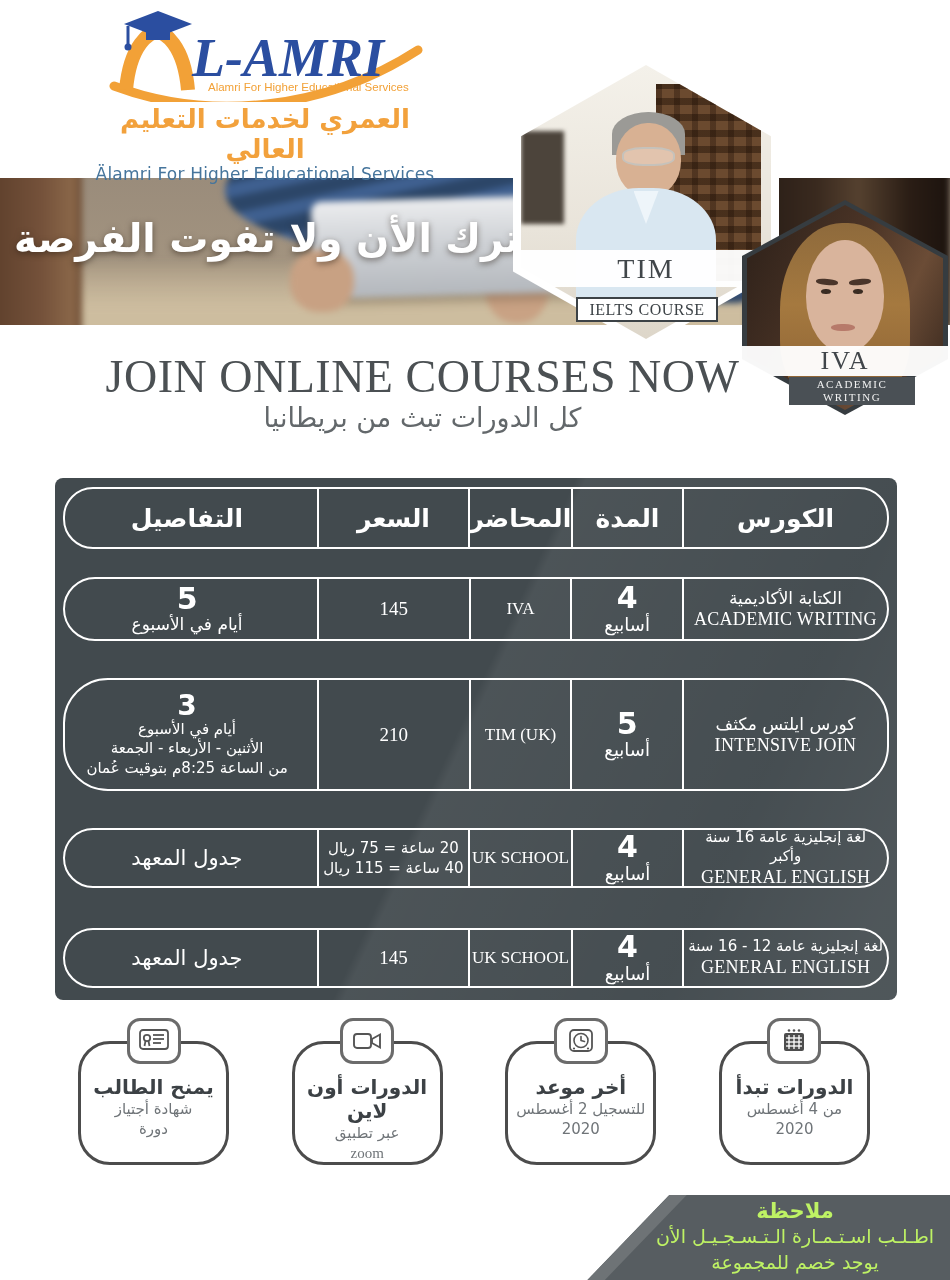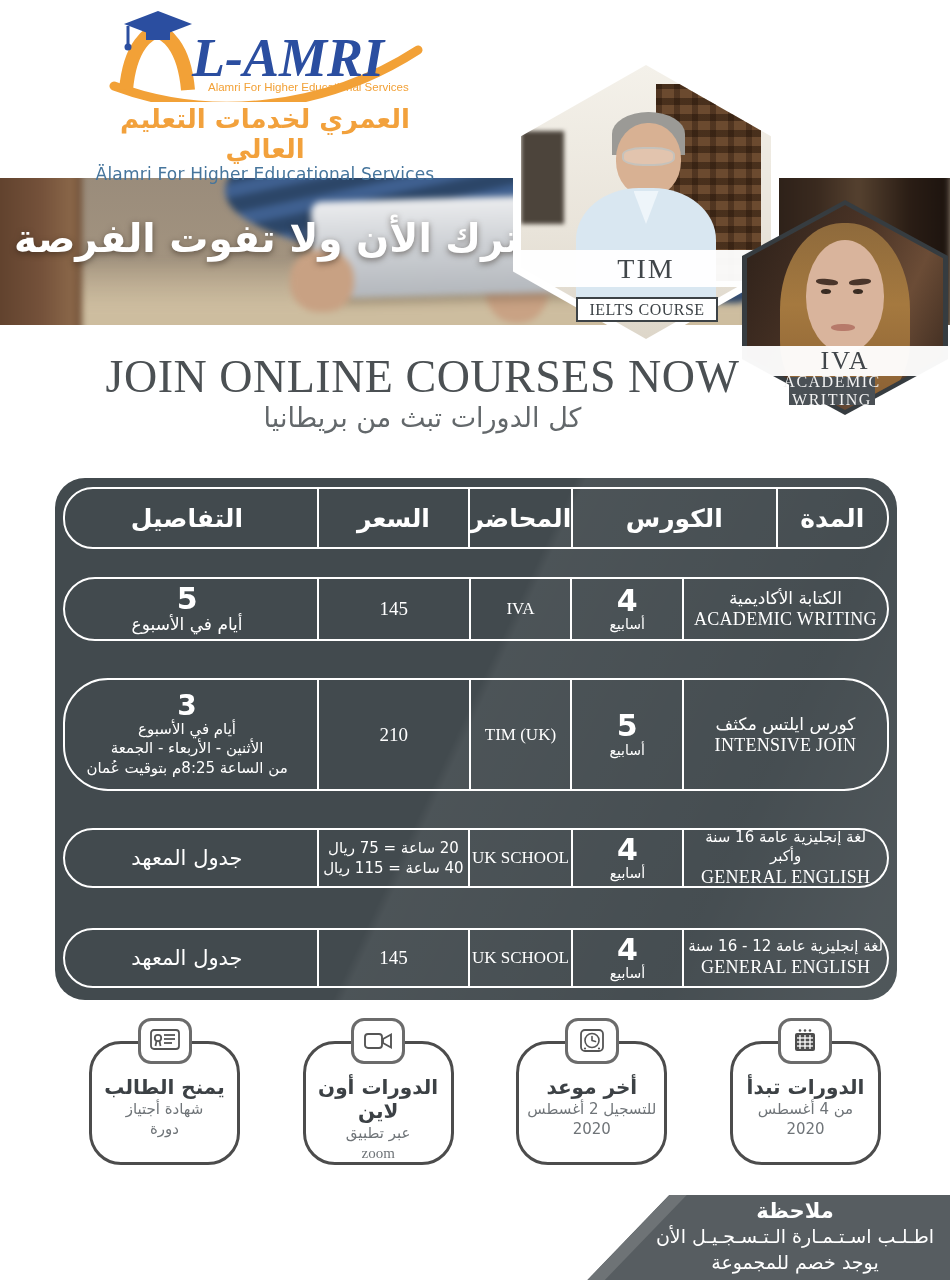--- a/index.html
+++ b/index.html
@@ -62,32 +62,32 @@
   .i-hair { position:absolute; left:17%; top:9%; width:66%; height:88%; border-radius:48% 48% 35% 35%;
             background:linear-gradient(180deg,#8e6a3c 0%,#a5793f 45%,#8a6034 100%); }
   .i-face { position:absolute; left:30%; top:17%; width:40%; height:55%; border-radius:50%; background:#d9b49c; }
   .i-brow-l { position:absolute; left:35%; top:36%; width:11%; height:3%; border-radius:40%; background:#4a3категория; background:#4a3category; background:#4a352a; transform:rotate(5deg); }
   .i-brow-r { position:absolute; left:52%; top:36%; width:11%; height:3%; border-radius:40%; background:#4a352a; transform:rotate(-5deg); }
   .i-eye-l { position:absolute; left:38%; top:41%; width:5%; height:2.6%; border-radius:50%; background:#3a2c22; }
   .i-eye-r { position:absolute; left:54%; top:41%; width:5%; height:2.6%; border-radius:50%; background:#3a2c22; }
   .i-lips { position:absolute; left:43%; top:58%; width:12%; height:3.4%; border-radius:45%; background:#b77a6a; }
   .iva-strip { position:absolute; left:0; right:0; top:146px; height:30px; background:rgba(255,255,255,.96);
                display:flex; align-items:center; justify-content:center; color:#41464a; font-size:26px; letter-spacing:2px; }
-  .iva-course-box { position:absolute; left:789px; top:377px; width:86px; height:28px; background:#4a5055; z-index:5;
+  .iva-course-box { position:absolute; left:789px; top:377px; width:126px; height:28px; background:#4a5055; z-index:5;
                     display:flex; flex-direction:column; align-items:center; justify-content:center;
-                    color:#f2f2f2; font-size:16px; line-height:1.15; letter-spacing:1.5px; }
+                    color:#f2f2f2; font-size:11px; line-height:1.15; letter-spacing:1.5px; }
 
   
   .main-title { position:absolute; left:0; top:350px; width:845px; text-align:center;
                 font-family:"Liberation Serif", serif; font-size:46px; color:#4b5053; letter-spacing:.5px; }
   .sub-title { position:absolute; left:0; top:402px; width:845px; text-align:center; direction:rtl;
                font-size:27px; color:#63686b; }
 
   
-  .table-wrap { position:absolute; left:55px; top:478px; width:842px; height:522px; background:#424a4e; border-radius:30px; overflow:hidden; }
+  .table-wrap { position:absolute; left:55px; top:478px; width:842px; height:522px; background:#424a4e; border-radius:8px; overflow:hidden; }
   .table-wrap::before { content:""; position:absolute; inset:0;
         background:linear-gradient(115deg, rgba(255,255,255,0) 48%, rgba(255,255,255,.055) 49%, rgba(255,255,255,.02) 78%, rgba(255,255,255,.07) 95%); }
   .t-header, .t-row { position:absolute; left:8px; right:8px; border:2px solid #ffffff; display:flex; }
   .t-header { top:9px; height:62px; border-radius:30px; }
   .t-row { border-radius:34px; }
   .t-row.r1 { top:99px;  height:64px; }
   .t-row.r2 { top:200px; height:113px; border-radius:45px; }
   .t-row.r3 { top:350px; height:60px; }
   .t-row.r4 { top:450px; height:60px; }
   .cell { display:flex; flex-direction:column; align-items:center; justify-content:center; direction:rtl;
@@ -96,43 +96,43 @@
   .c-details { width:30%; }
   .c-price   { width:18.6%;margin-left:8px; }
   .c-lect    { width:12.5%; }
   .c-dur     { width:13.7%; }
   .c-course  { width:25.2%; }
   .t-header .cell { font-size:25px; font-weight:bold; }
   .num-big { font-size:30px; font-weight:bold; line-height:1.05; }
   .det-line { font-size:17px; line-height:1.25; }
   .det-line.sm { font-size:15px; line-height:1.3; }
   .det-text { font-size:21px; }
-  .dur-unit { font-size:14px; line-height:1.2; }
+  .dur-unit { font-size:18px; line-height:1.2; }
   .price-txt, .lect-txt { font-family:"Liberation Serif", serif; font-size:19px; direction:ltr; }
   .lect-txt { font-size:17px; white-space:nowrap; }
   .price-line { font-size:15px; line-height:1.35; }
   .course-ar { font-size:17px; line-height:1.3; }
   .course-en { font-family:"Liberation Serif", serif; font-size:18px; direction:ltr; letter-spacing:.3px; line-height:1.2; }
 
   
-  .features { position:absolute; left:89px; top:1018px; width:792px; display:flex; justify-content:space-between; }
+  .features { position:absolute; left:78px; top:1018px; width:792px; display:flex; justify-content:space-between; }
   .feat { position:relative; width:151px; padding-top:23px; }
   .feat-box { height:124px; border:3px solid #4c4c4c; border-radius:32px; text-align:center; padding-top:31px; background:#fff; }
   .feat-badge { position:absolute; top:0; left:50%; transform:translateX(-50%); width:54px; height:46px;
                 background:#ffffff; border:3px solid #6b6b6b; border-radius:13px;
                 display:flex; align-items:center; justify-content:center; }
   .feat-title { direction:rtl; font-size:20px; font-weight:bold; color:#3c4145; line-height:1.2; }
   .feat-line { direction:rtl; font-size:15px; color:#6f7478; line-height:1.35; }
 
   
   .note { position:absolute; left:560px; top:1195px; width:390px; height:85px; background:#575d61;
           clip-path:polygon(28% 0,100% 0,100% 100%,7% 100%); z-index:3; }
   .note::before { content:""; position:absolute; inset:0; background:#6e7376;
                   clip-path:polygon(28% 0,32.5% 0,11.5% 100%,7% 100%); }
-  .note-text { position:absolute; right:10px; top:3px; width:290px; text-align:center; direction:rtl; color:#ffffff; }
+  .note-text { position:absolute; right:10px; top:3px; width:290px; text-align:center; direction:rtl; color:#bef264; }
   .note-title { font-size:21px; font-weight:bold; line-height:1.25; }
   .note-line { font-size:19px; line-height:1.35; }
   .bottom-bar { position:absolute; left:0; top:1234px; width:950px; height:46px; background:#4b5154; z-index:2; }
   .phone { position:absolute; left:28px; top:2px; color:#f7f7f7; font-family:"Liberation Serif", serif;
            font-size:35px; letter-spacing:5px; direction:ltr; }
   .wa-icon { position:absolute; left:283px; top:7px; }
   .contact-label { position:absolute; left:380px; top:8px; width:268px; text-align:center; direction:rtl;
                    color:#f2f2f2; font-size:24px; }
 </style>
 </head>
@@ -203,22 +203,22 @@
   </div>
 
   <div class="main-title">JOIN ONLINE COURSES NOW</div>
   <div class="sub-title">كل الدورات تبث من بريطانيا</div>
 
   <div class="table-wrap">
     <div class="t-header">
       <div class="cell c-details">التفاصيل</div>
       <div class="cell c-price">السعر</div>
       <div class="cell c-lect">المحاضر</div>
+      <div class="cell c-dur">المدة</div>
       <div class="cell c-course">الكورس</div>
-      <div class="cell c-dur">المدة</div>
     </div>
 
     <div class="t-row r1">
       <div class="cell c-details">
         <span class="num-big">5</span>
         <span class="det-line">أيام في الأسبوع</span>
       </div>
       <div class="cell c-price">
         <span class="price-txt">145</span>
       </div>

